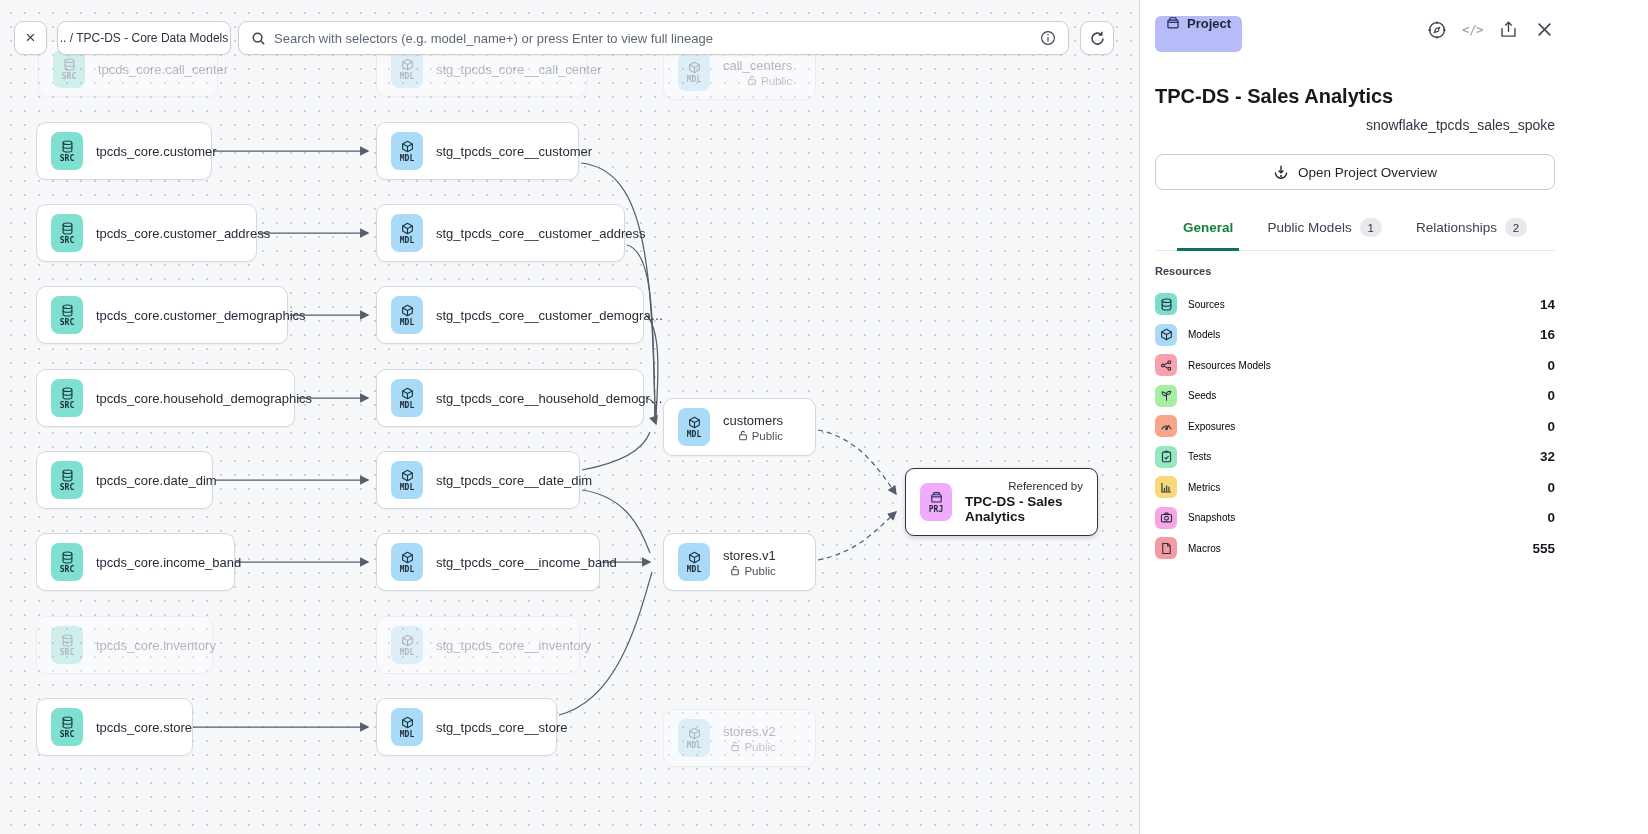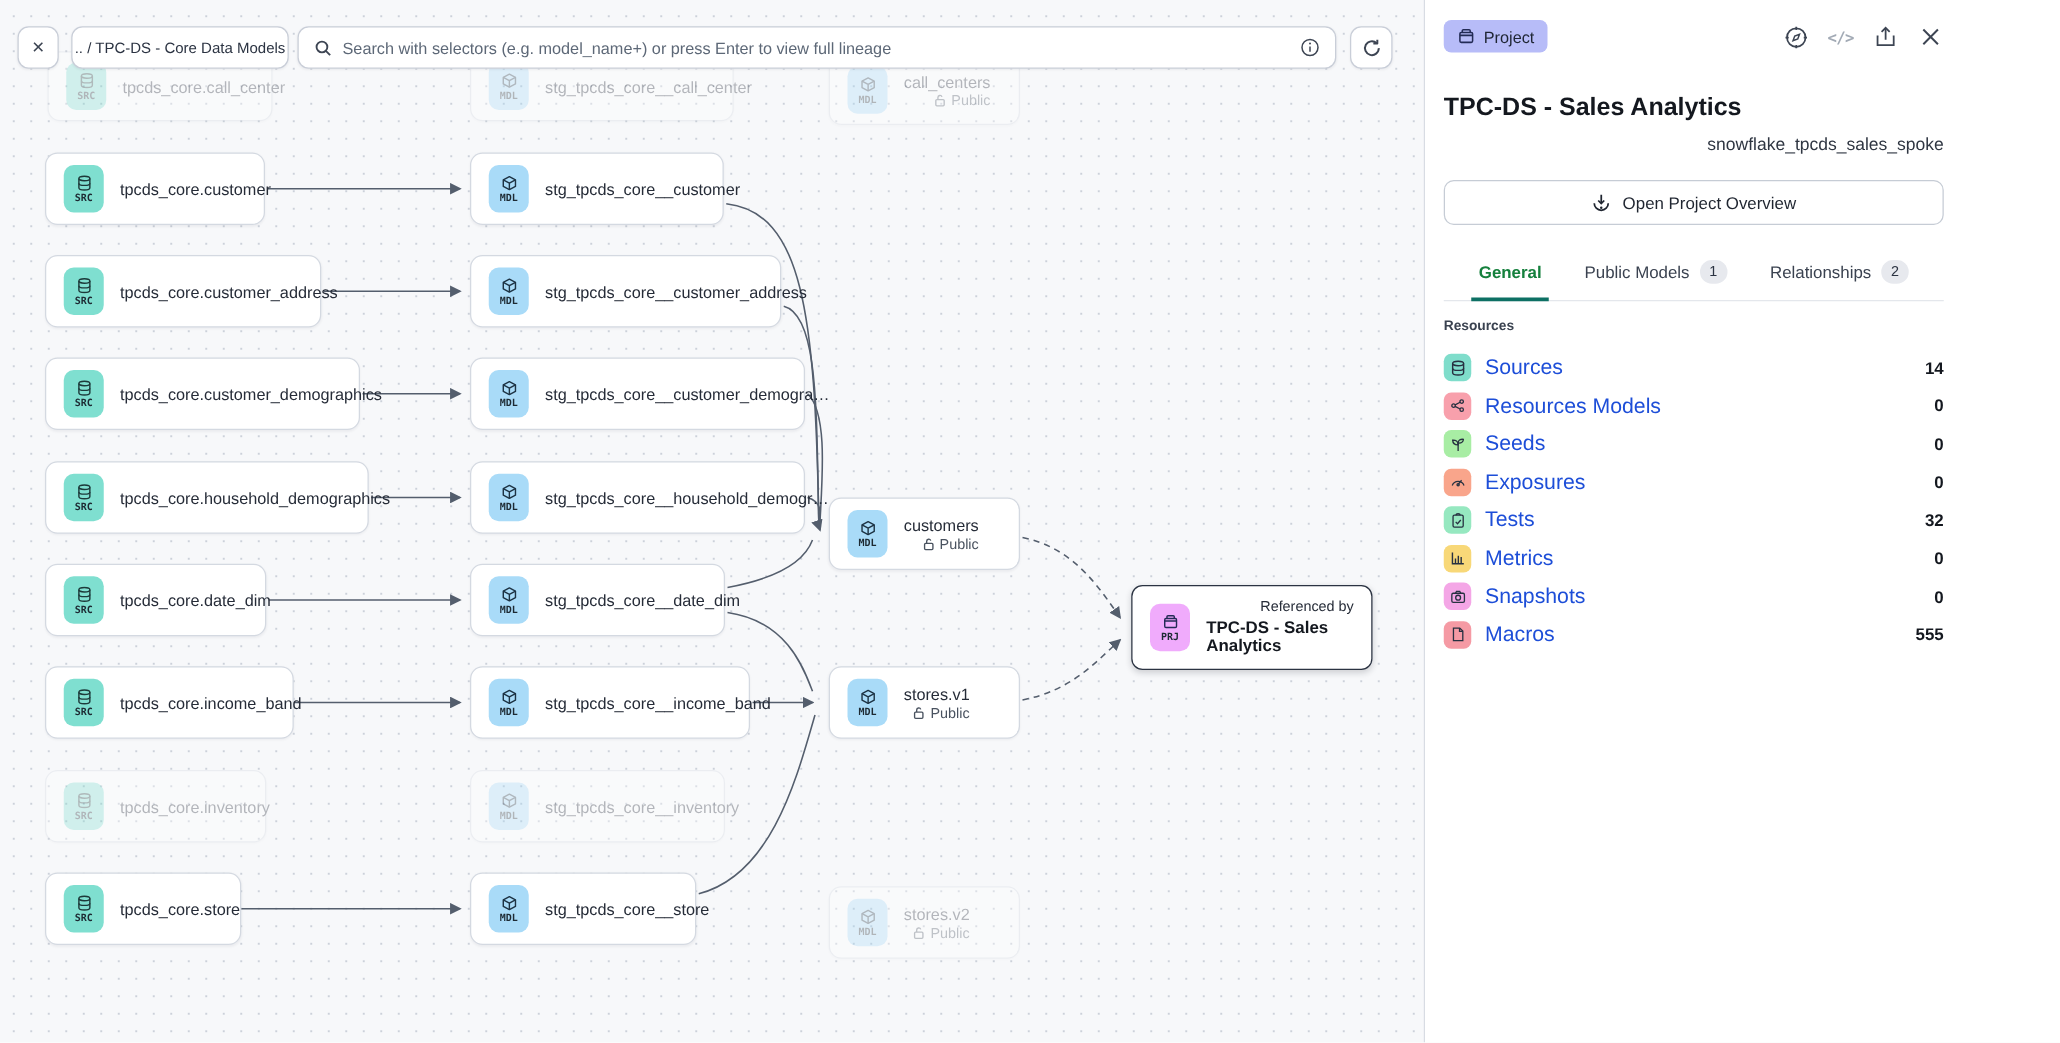--- a/index.html
+++ b/index.html
@@ -36,43 +36,43 @@
   .ncol { display:flex; flex-direction:column; gap:2px;align-items:flex-end; }
   .nsub { display:flex; align-items:center; gap:4px; font-size:11.5px; color:#49525f; }
   .node.prj { border:1.6px solid #2b3342; border-radius:9px; box-shadow:0 2px 5px rgba(20,25,40,.18); height:68px; }
   .prj .ncol .ref { font-size:11.5px; color:#262c38; }
   .prj .ncol .pname { font-size:13.5px; font-weight:700; color:#14181f; }
 
   
   .panel { position:relative; width:509px; height:834px; background:#fff; border-left:1px solid #d8dce3; }
   .panel-inner { position:relative; width:400px; margin-left:15px; }
   .panel-top { display:flex; align-items:flex-start; justify-content:space-between; padding-top:16px; }
-  .chip { display:inline-flex; align-items:center; gap:7px; height:26px; padding:0 11px;
-    border-radius:6px; font-size:13px; font-weight:400; color:#1e2533; }
+  .chip { display:inline-flex; align-items:flex-start; gap:7px; height:36px; padding:0 11px;
+    border-radius:6px; font-size:13px; font-weight:700; color:#1e2533; }
   .picons { display:flex; align-items:center; gap:15px; padding-top:3px; color:#3d4553; }
   .picons .ic { width:21px; height:21px; display:flex; align-items:center; justify-content:center; cursor:pointer; }
   .picons .dis { color:#a2aab5; }
   .code-ic { font-size:12.5px; font-weight:700; letter-spacing:-.5px; font-family:"DejaVu Sans Mono",monospace; }
   .ptitle { margin-top:33px; font-size:20px; font-weight:700; color:#14181f; }
   .psub { margin-top:9px; font-size:14px; color:#2f3642;text-align:right; }
   .overview-btn { margin-top:21px; width:100%; height:36px; background:#fff; border:1px solid #c6ccd5;
     border-radius:8px; display:flex; align-items:center; justify-content:center; gap:9px;
     font-size:13.5px; color:#1f2530; cursor:pointer; font-family:inherit; }
   .tabs { margin-top:20px; display:flex; justify-content:space-between; padding:0 22px;
     border-bottom:1px solid #e4e7ec; }
   .tab { display:flex; align-items:center; gap:8px; padding:8px 6px 11px; font-size:13.5px;
     color:#3a4250; cursor:pointer; border-bottom:3px solid transparent; margin-bottom:-1px; }
   .tab.active { color:#15803d; font-weight:700; border-bottom-color:#0d7064;justify-content:center; }
   .pill { background:#e7e9ee; border-radius:10px; min-width:22px; height:19px; display:flex;
     align-items:center; justify-content:center; font-size:11.5px; color:#2b3342; padding:0 6px; }
   .res-head { margin-top:14px; font-size:11px; font-weight:700; color:#3a4250; }
   .res-list { margin-top:12px; display:flex; flex-direction:column; }
   .res-row { display:flex; align-items:center; gap:11px; height:30.5px; }
   .res-ic { width:22px; height:22px; border-radius:6px; display:flex; align-items:center; justify-content:center; color:#273141; }
-  .res-label { flex:1; font-size:17px; color:#1d4ed8; }
+  .res-label { flex:1; font-size:10px; color:#000000; }
   .res-val { font-size:13.5px; font-weight:700; color:#14181f; }
 </style>
 </head>
 <body>
 
 <div class="app">
 
   <div class="canvas">
 
     <svg class="edges" width="1139" height="834">
@@ -489,20 +489,30 @@
               <svg width="13" height="13" viewBox="0 0 16 16" fill="none" stroke="currentColor" stroke-width="1.4">
                 <ellipse cx="8" cy="3.4" rx="5.4" ry="2.2"></ellipse>
                 <path d="M2.6 3.4 V12.6 c0 1.2 2.4 2.2 5.4 2.2 s5.4 -1 5.4 -2.2 V3.4"></path>
                 <path d="M2.6 8 c0 1.2 2.4 2.2 5.4 2.2 s5.4 -1 5.4 -2.2"></path>
               </svg>
             </span>
           <span class="res-label">Sources</span>
           <span class="res-val">14</span>
         </div>
         <div class="res-row">
+          <span class="res-ic" style="background: rgb(169, 219, 248);">
+              <svg width="13" height="13" viewBox="0 0 16 16" fill="none" stroke="currentColor" stroke-width="1.4" stroke-linejoin="round">
+                <path d="M8 1.6 L14 4.8 V11.2 L8 14.4 L2 11.2 V4.8 Z"></path>
+                <path d="M2 4.8 L8 8 L14 4.8 M8 8 V14.4"></path>
+              </svg>
+            </span>
+          <span class="res-label">Models</span>
+          <span class="res-val">16</span>
+        </div>
+        <div class="res-row">
           <span class="res-ic" style="background: rgb(248, 160, 172);">
               <svg width="13" height="13" viewBox="0 0 16 16" fill="none" stroke="currentColor" stroke-width="1.3">
                 <circle cx="3.5" cy="8" r="1.7"></circle>
                 <circle cx="11.5" cy="4" r="1.7"></circle>
                 <circle cx="11.5" cy="12" r="1.7"></circle>
                 <path d="M5 7.2 L10 4.7 M5 8.8 L10 11.3"></path>
               </svg>
             </span>
           <span class="res-label">Resources Models</span>
           <span class="res-val">0</span>

